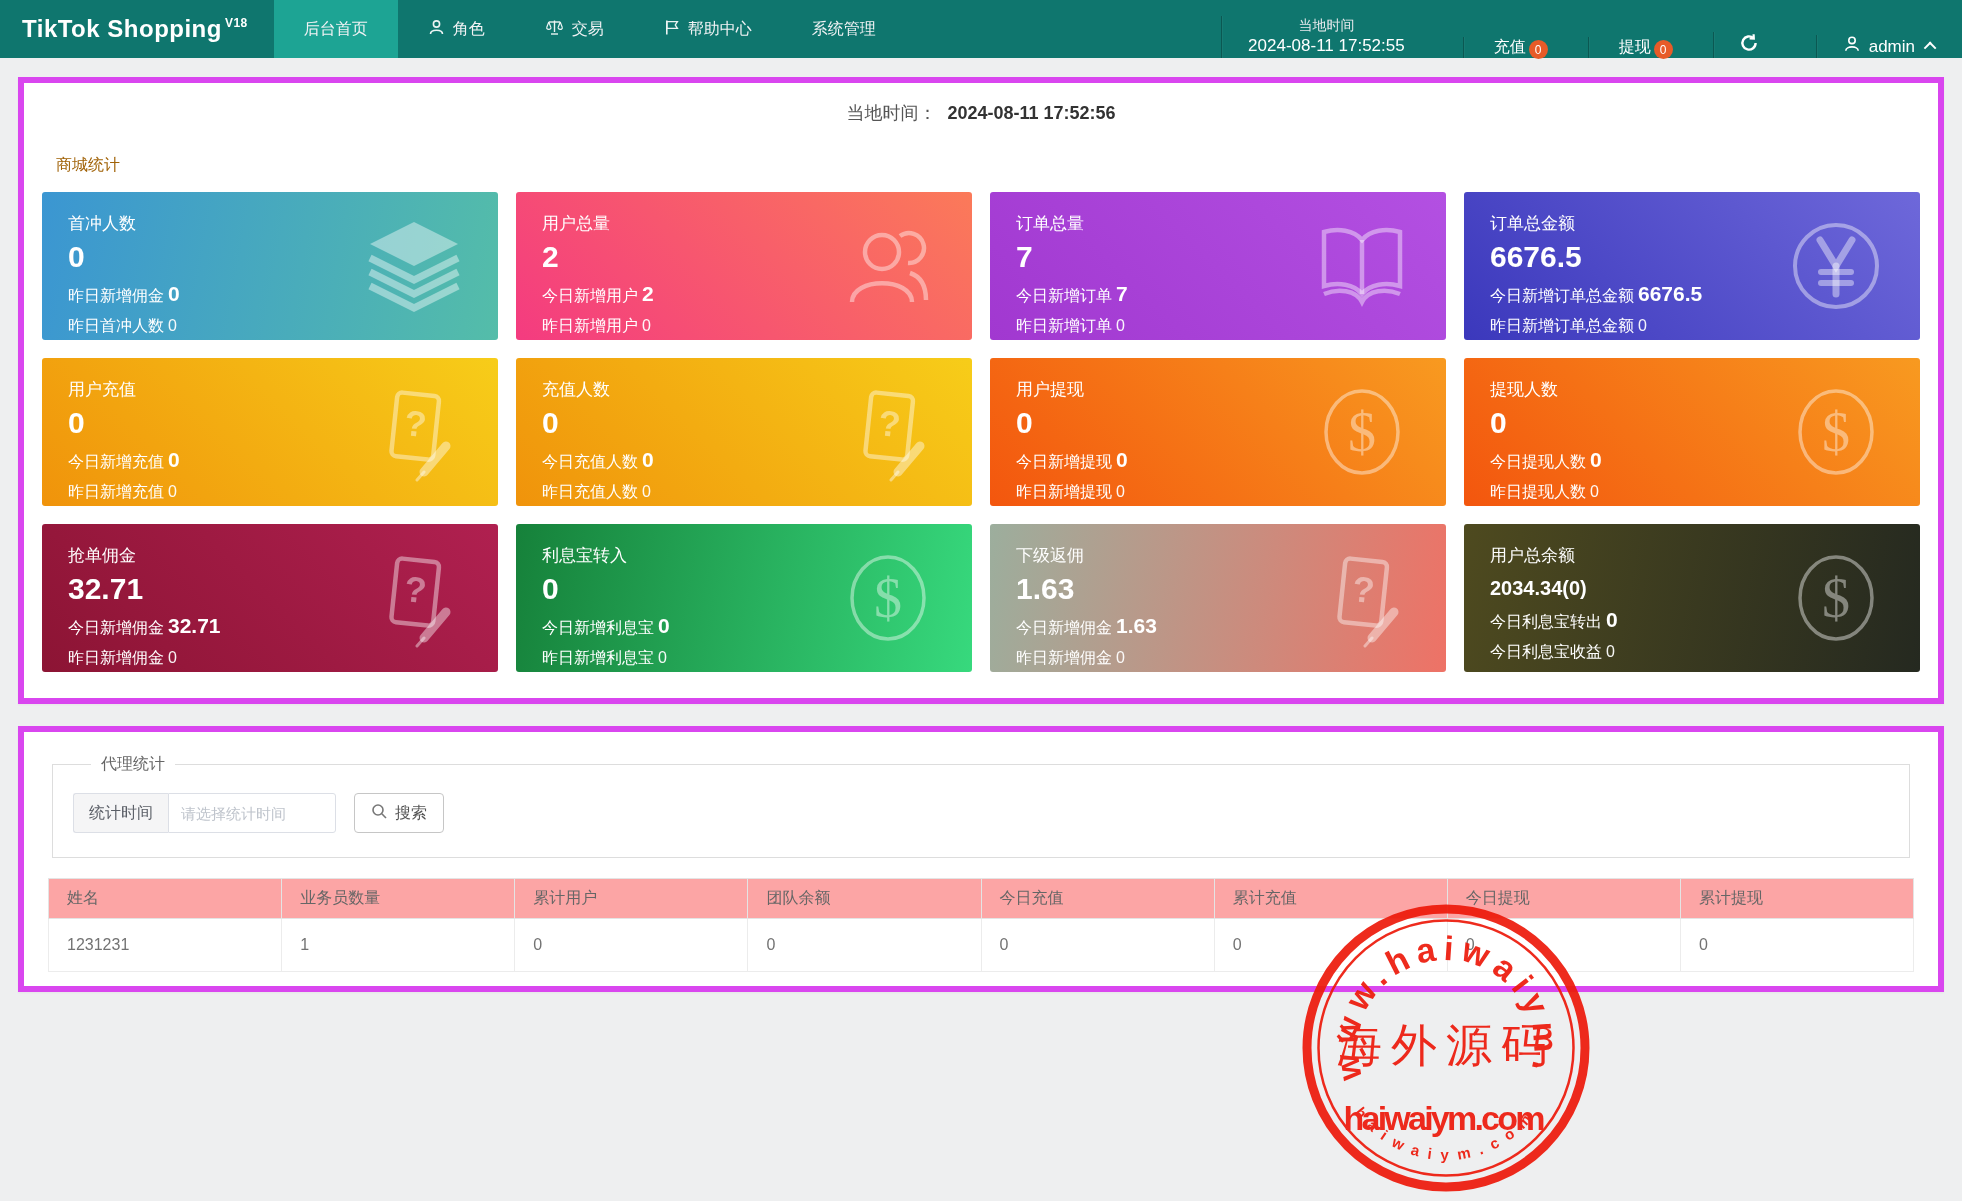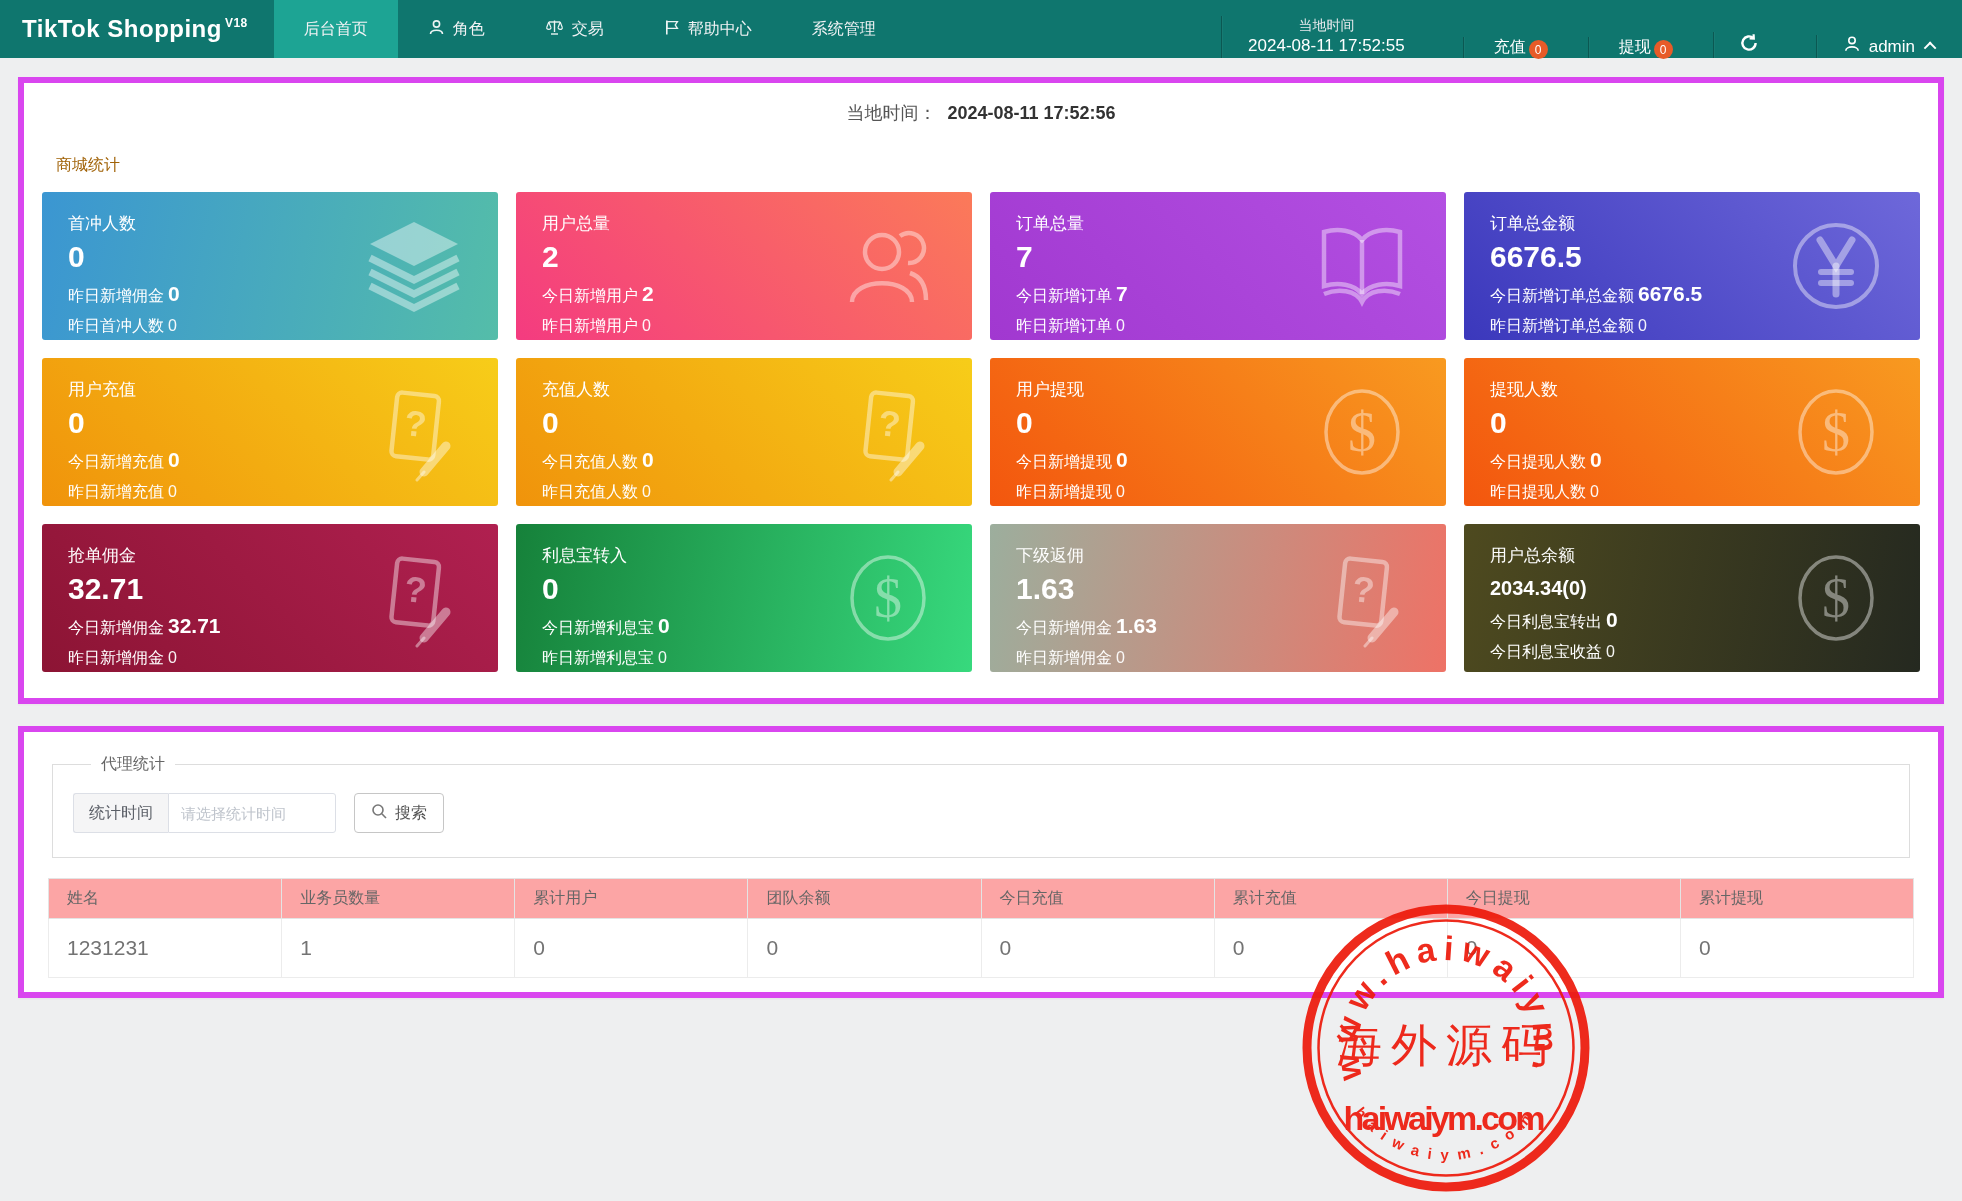--- a/index.html
+++ b/index.html
@@ -59,21 +59,21 @@
   fieldset.agent legend { font-size:16px; color:#666; padding:0 10px; margin-left:18px; }
   .form-row { display:flex; align-items:center; }
   .input-group { display:flex; align-items:stretch; height:40px; }
   .ig-addon { display:flex; align-items:center; background:#f5f5f6; border:1px solid #dcdfe6; border-right:none; padding:0 15px; font-size:16px; color:#5a5e66; border-radius:3px 0 0 3px; }
   .ig-input { width:168px; border:1px solid #dcdfe6; border-radius:0 3px 3px 0; padding:0 12px; font-size:15px; color:#333; font-family:inherit; }
   .ig-input::placeholder { color:#bfc4cc; }
   .btn-search { margin-left:18px; height:40px; display:flex; align-items:center; gap:7px; background:#fff; border:1px solid #c6c6c6; border-radius:4px; padding:0 16px; font-size:16px; color:#555; cursor:pointer; font-family:inherit; }
 
   table.agent-table { width:calc(100% - 24px); margin:0 12px; border-collapse:collapse; table-layout:fixed; }
   .agent-table th { background:#fca5a5; border:1px solid #e4e4e4; font-weight:normal; font-size:16px; color:#666; text-align:left; padding:9px 0 9px 18px; }
-  .agent-table td { border:1px solid #ececec; font-size:21px; color:#737373; text-align:left; padding:17px 0 17px 18px; background:#fff; }
+  .agent-table td { border:1px solid #ececec; font-size:16px; color:#737373; text-align:left; padding:17px 0 17px 18px; background:#fff; }
 
   
   .stamp { position:absolute; left:1299px; top:901px; width:294px; height:294px; opacity:.93; pointer-events:none; }
 </style>
 </head>
 <body>
 
 <svg width="0" height="0" style="position:absolute" aria-hidden="true">
   <defs>
     <symbol id="sym-layers" viewBox="0 0 100 100">

